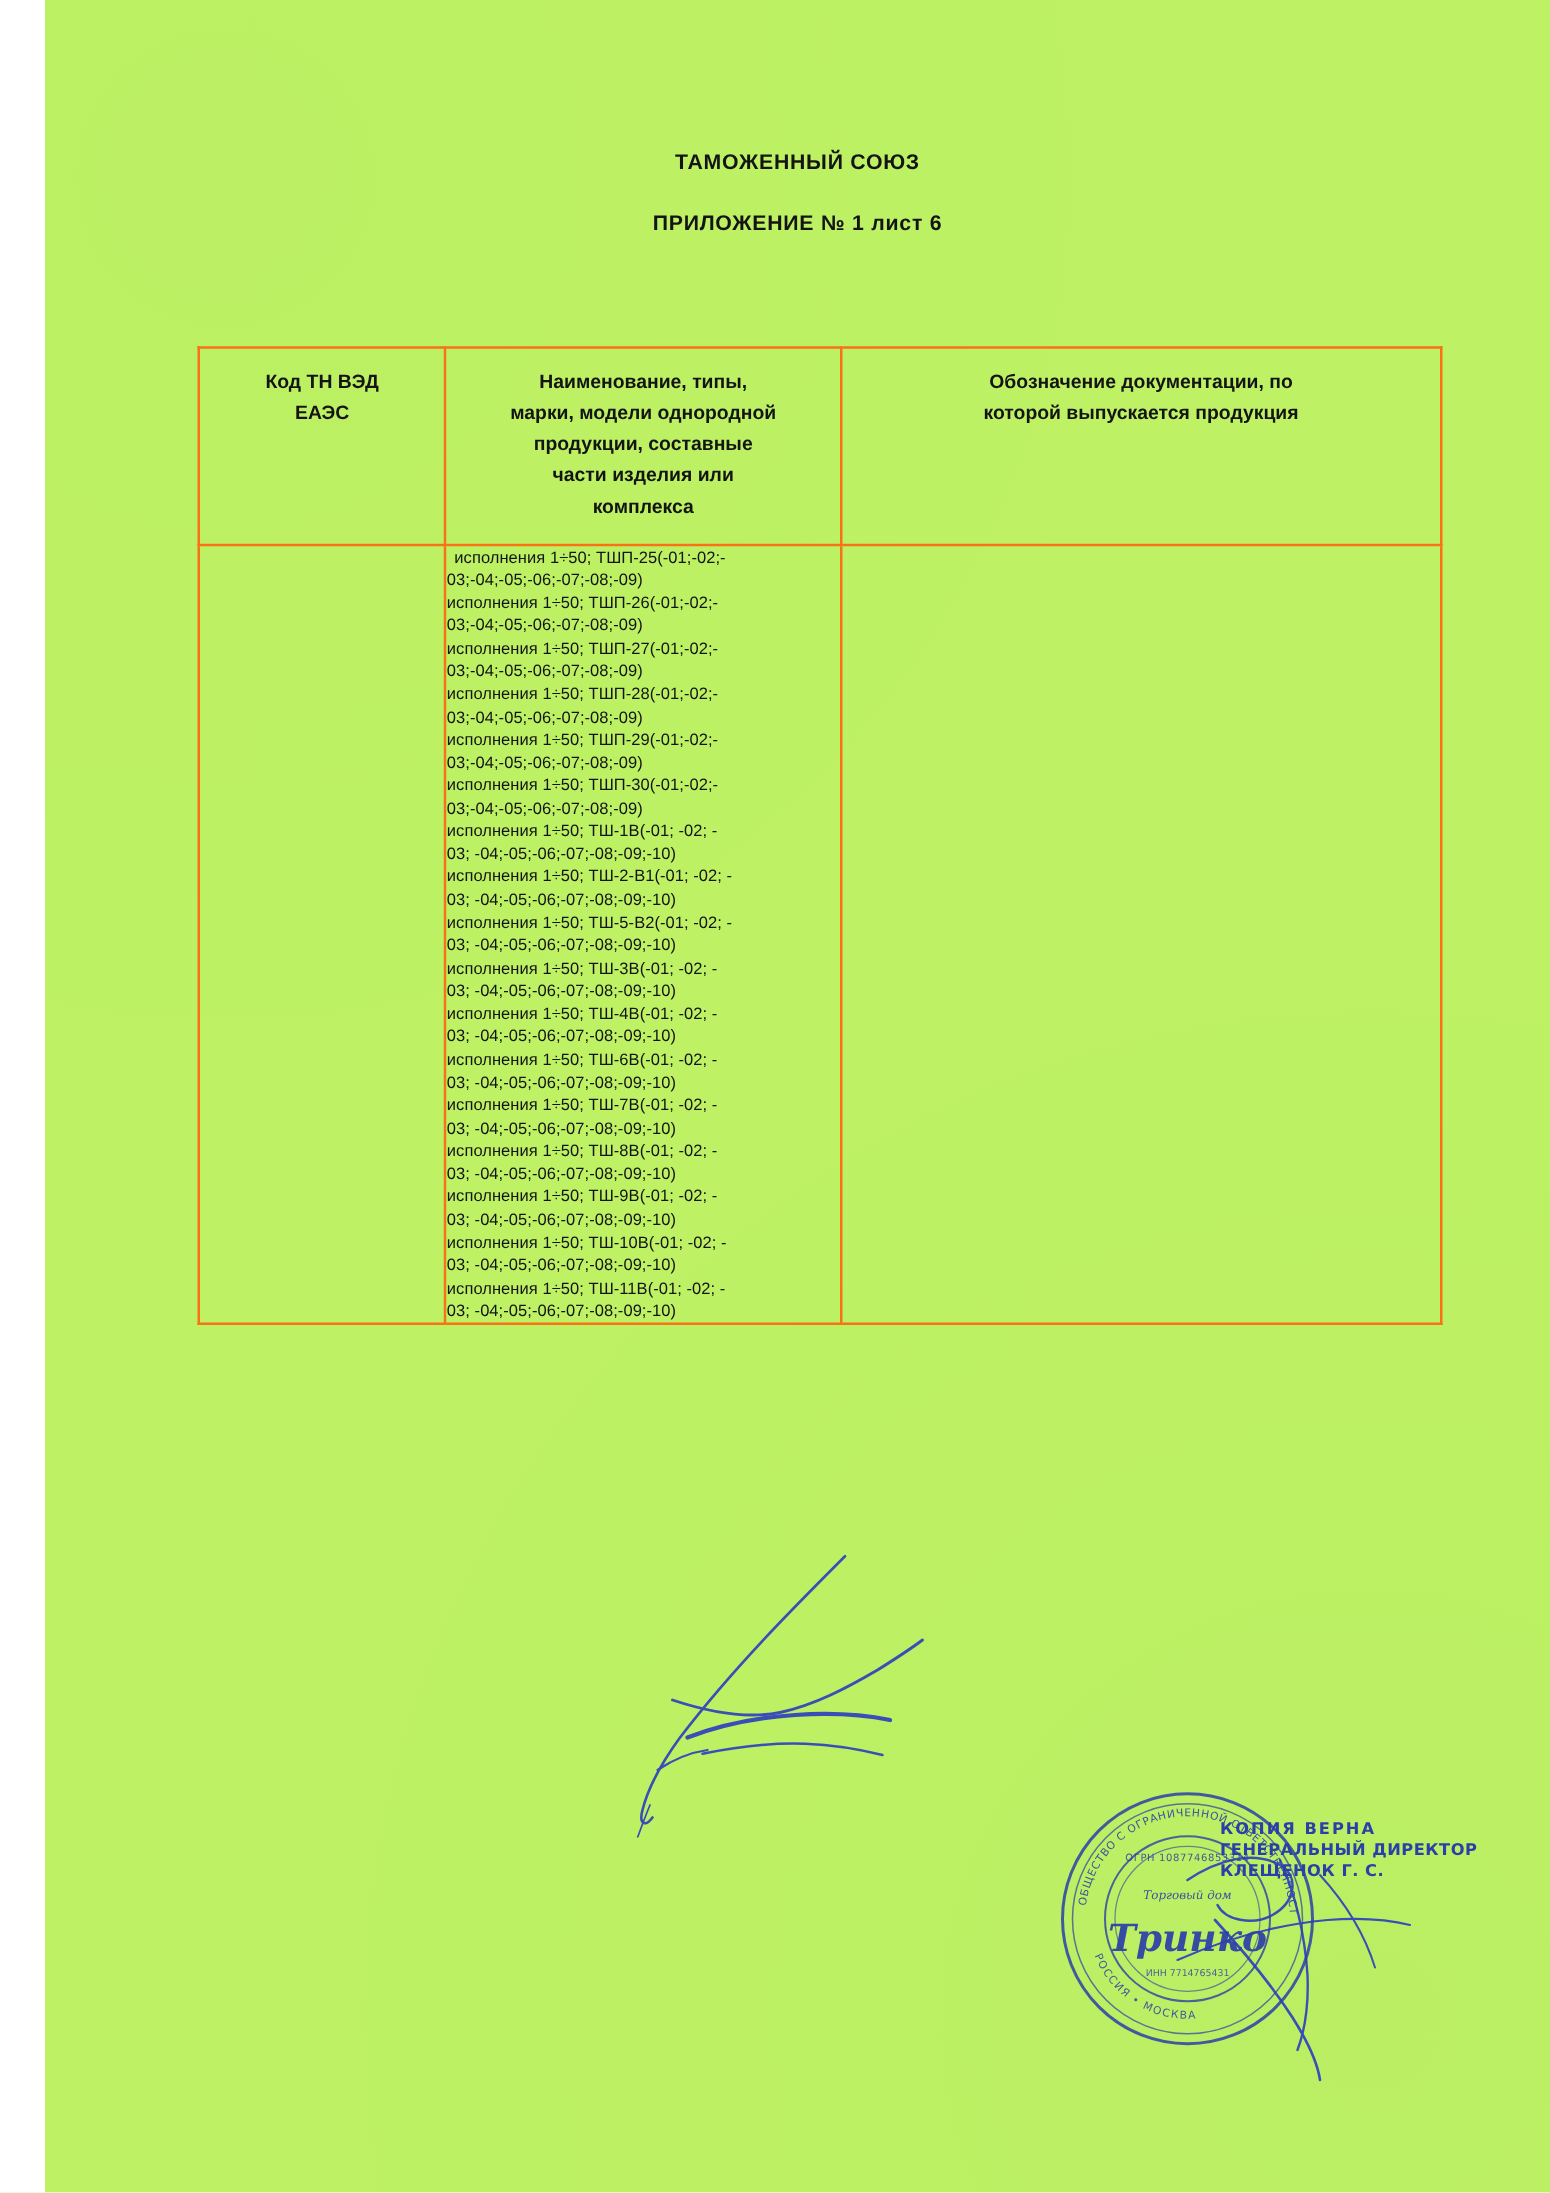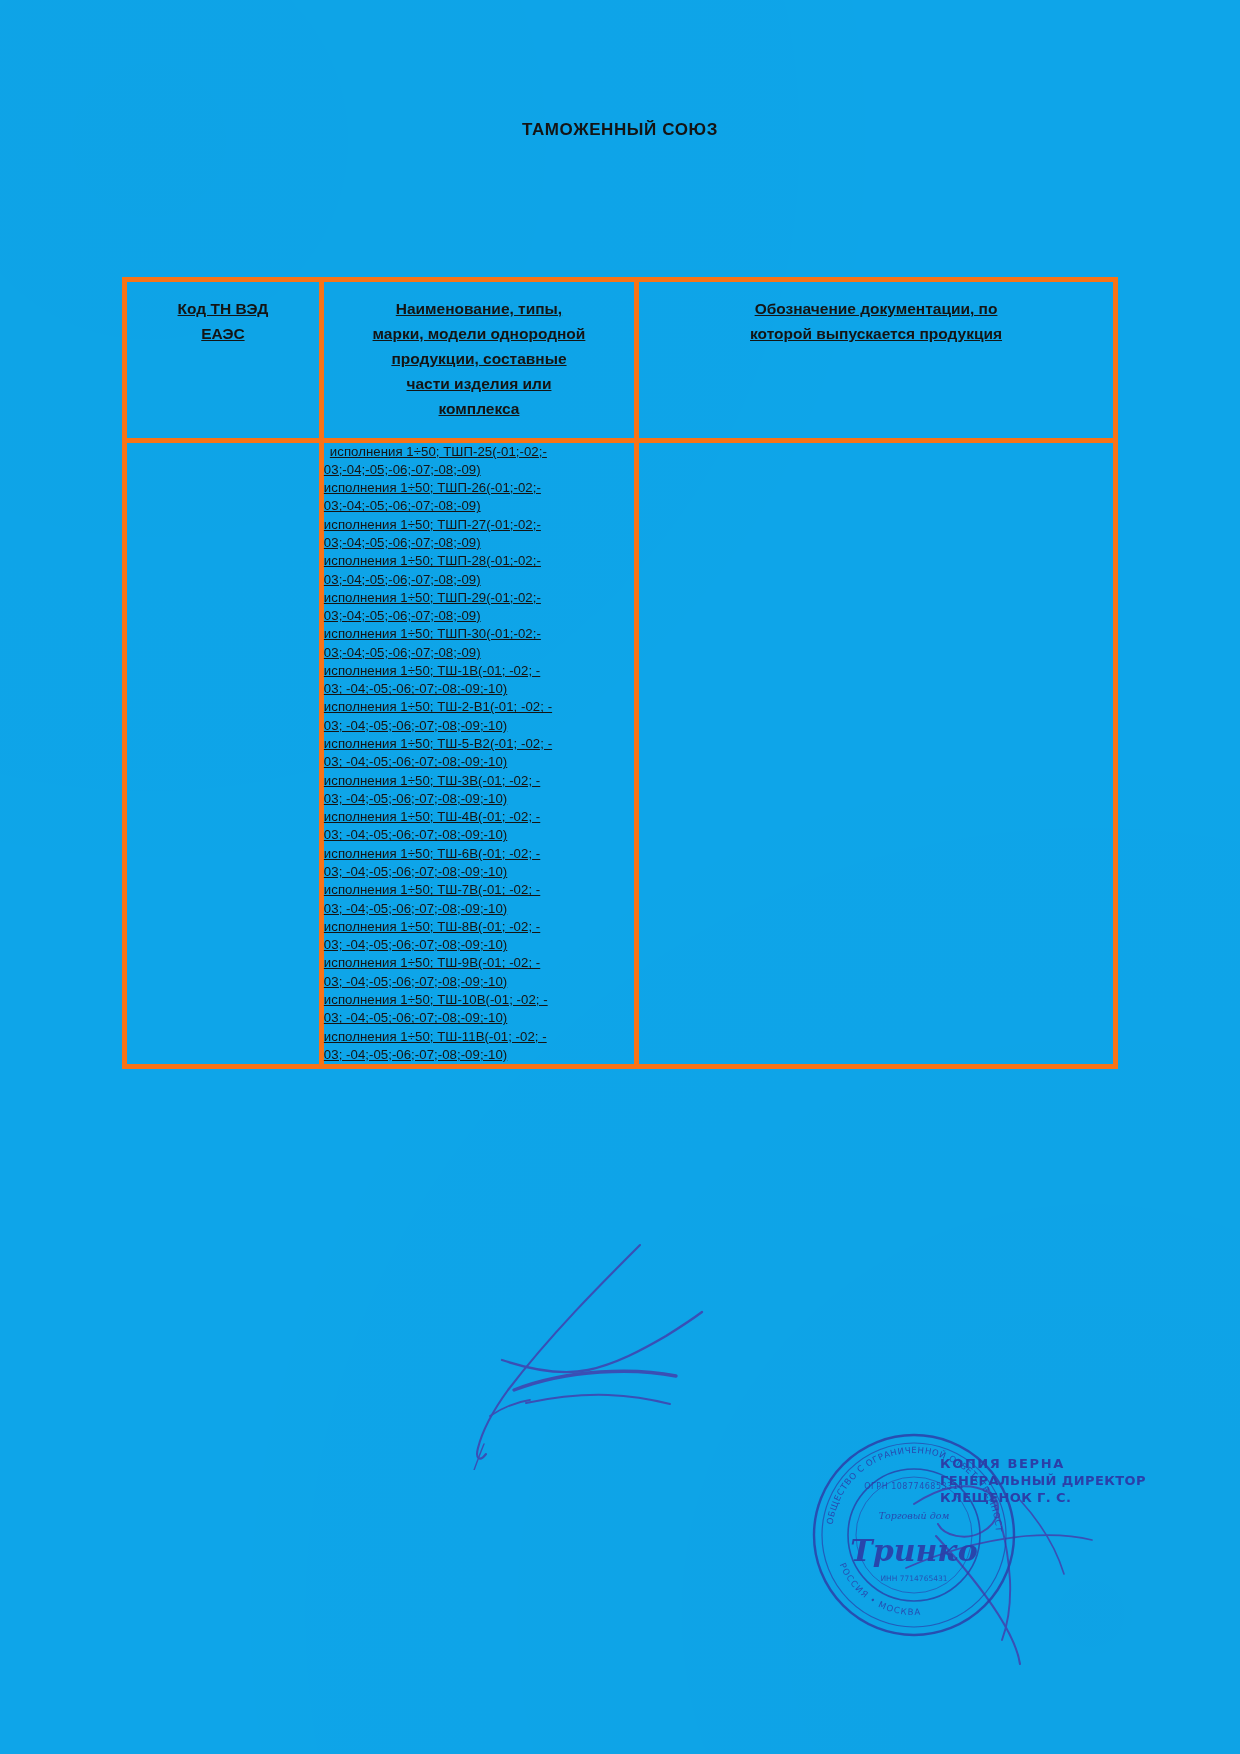--- a/index.html
+++ b/index.html
@@ -12,21 +12,22 @@
     height: 1754px;
     position: relative;
     font-family: "Liberation Sans", sans-serif;
     color: #141414;
     overflow: hidden;
   }
 
   .page {
     position: absolute;
     inset: 0;
-    background: #0ea5e9;
+    background: #bef264;
+    margin-left: 36px;
   }
 
   
   .paper-tint {
     position: absolute;
     inset: 0;
     background:
       radial-gradient(circle at 12% 8%, rgba(0,0,0,0.012), rgba(0,0,0,0) 45%),
       radial-gradient(circle at 88% 92%, rgba(0,0,0,0.015), rgba(0,0,0,0) 50%);
     pointer-events: none;
@@ -49,24 +50,23 @@
 
   table.main {
     position: absolute;
     top: 277px;
     left: 122px;
     width: 996px;
     border-collapse: collapse;
     table-layout: fixed;
   }
   table.main th, table.main td {
-    border: 5px solid #f97316;
+    border: 2px solid #f97316;
     vertical-align: top;
     padding: 0;
-    text-decoration: underline;
   }
   table.main th {
     text-align: center;
     font-size: 15.5px;
     font-weight: bold;
     line-height: 1.62;
     padding: 14px 14px 16px 14px;
   }
   .col-code { width: 178px; }
   .col-name { width: 285px; }
@@ -174,20 +174,21 @@
   .stamp-text .r1 { letter-spacing: 1.6px; }
 </style>
 </head>
 <body>
 
 <div class="page">
   <div class="paper-tint"></div>
 
   <div class="header">
     <div class="line h-line1">ТАМОЖЕННЫЙ СОЮЗ</div>
+    <div class="line h-line2">ПРИЛОЖЕНИЕ № 1 лист 6</div>
   </div>
 
   <table class="main">
     <colgroup>
       <col class="col-code">
       <col class="col-name">
       <col class="col-doc">
     </colgroup>
     <thead>
       <tr>

